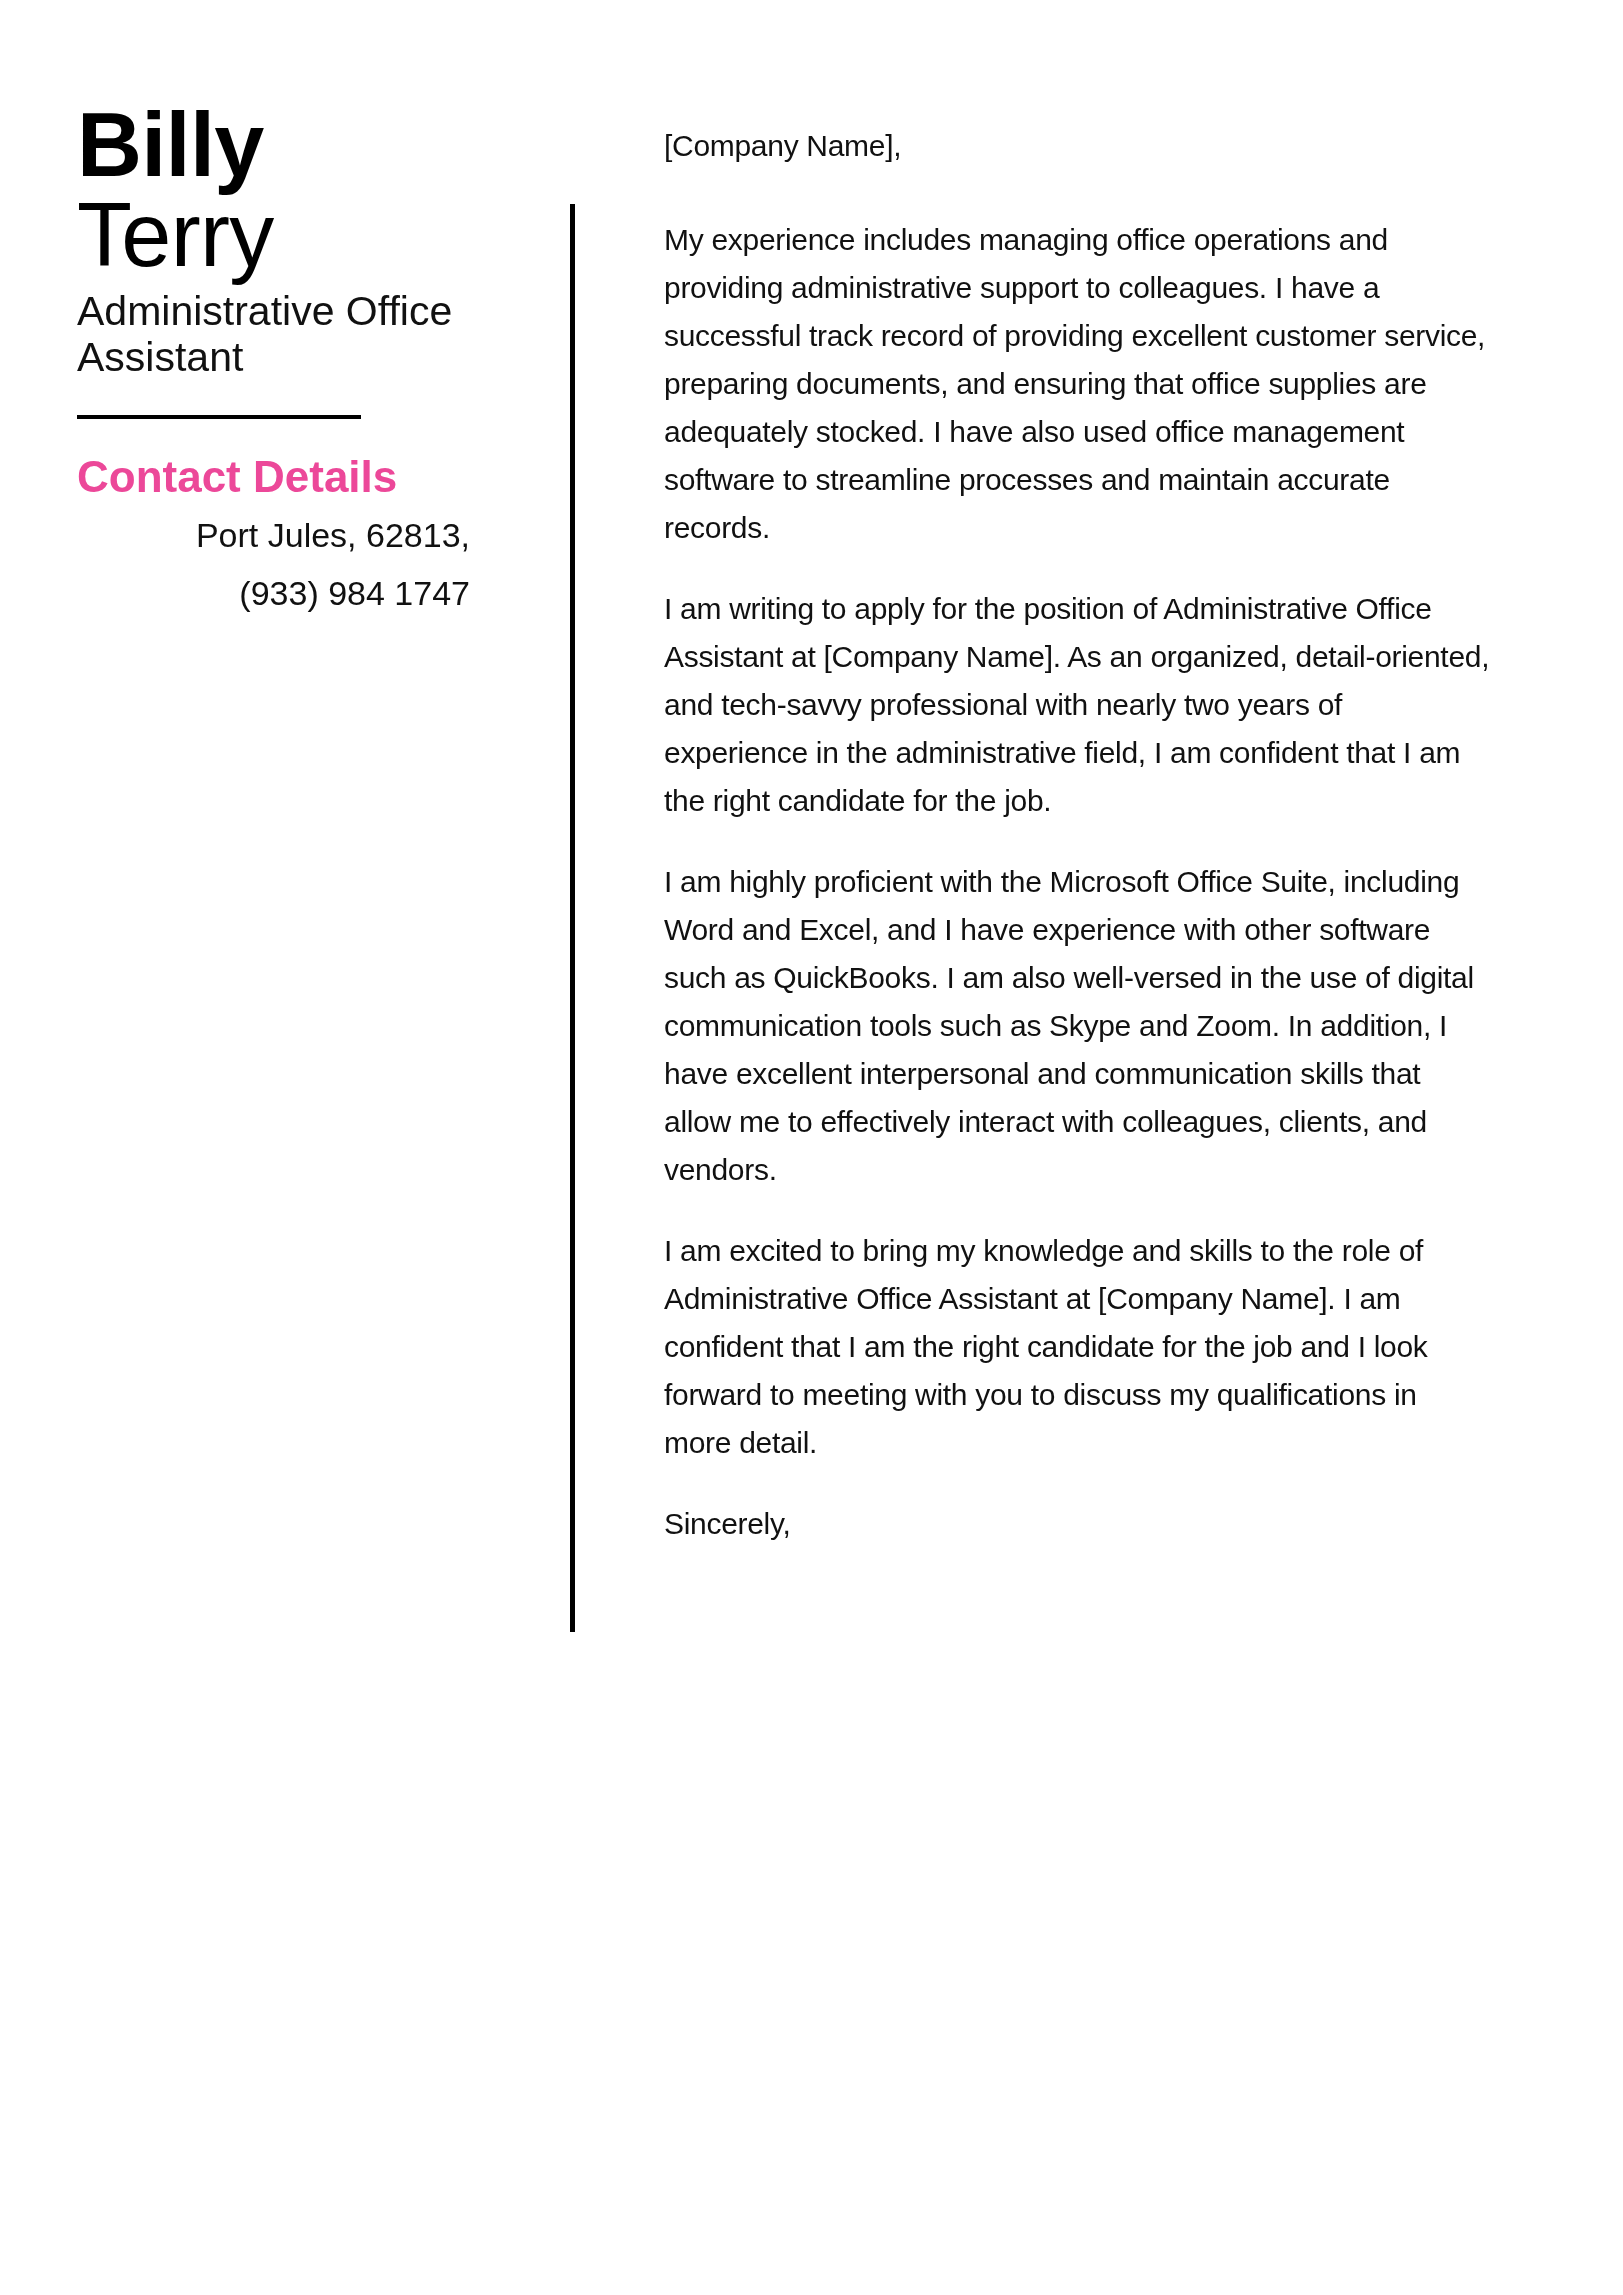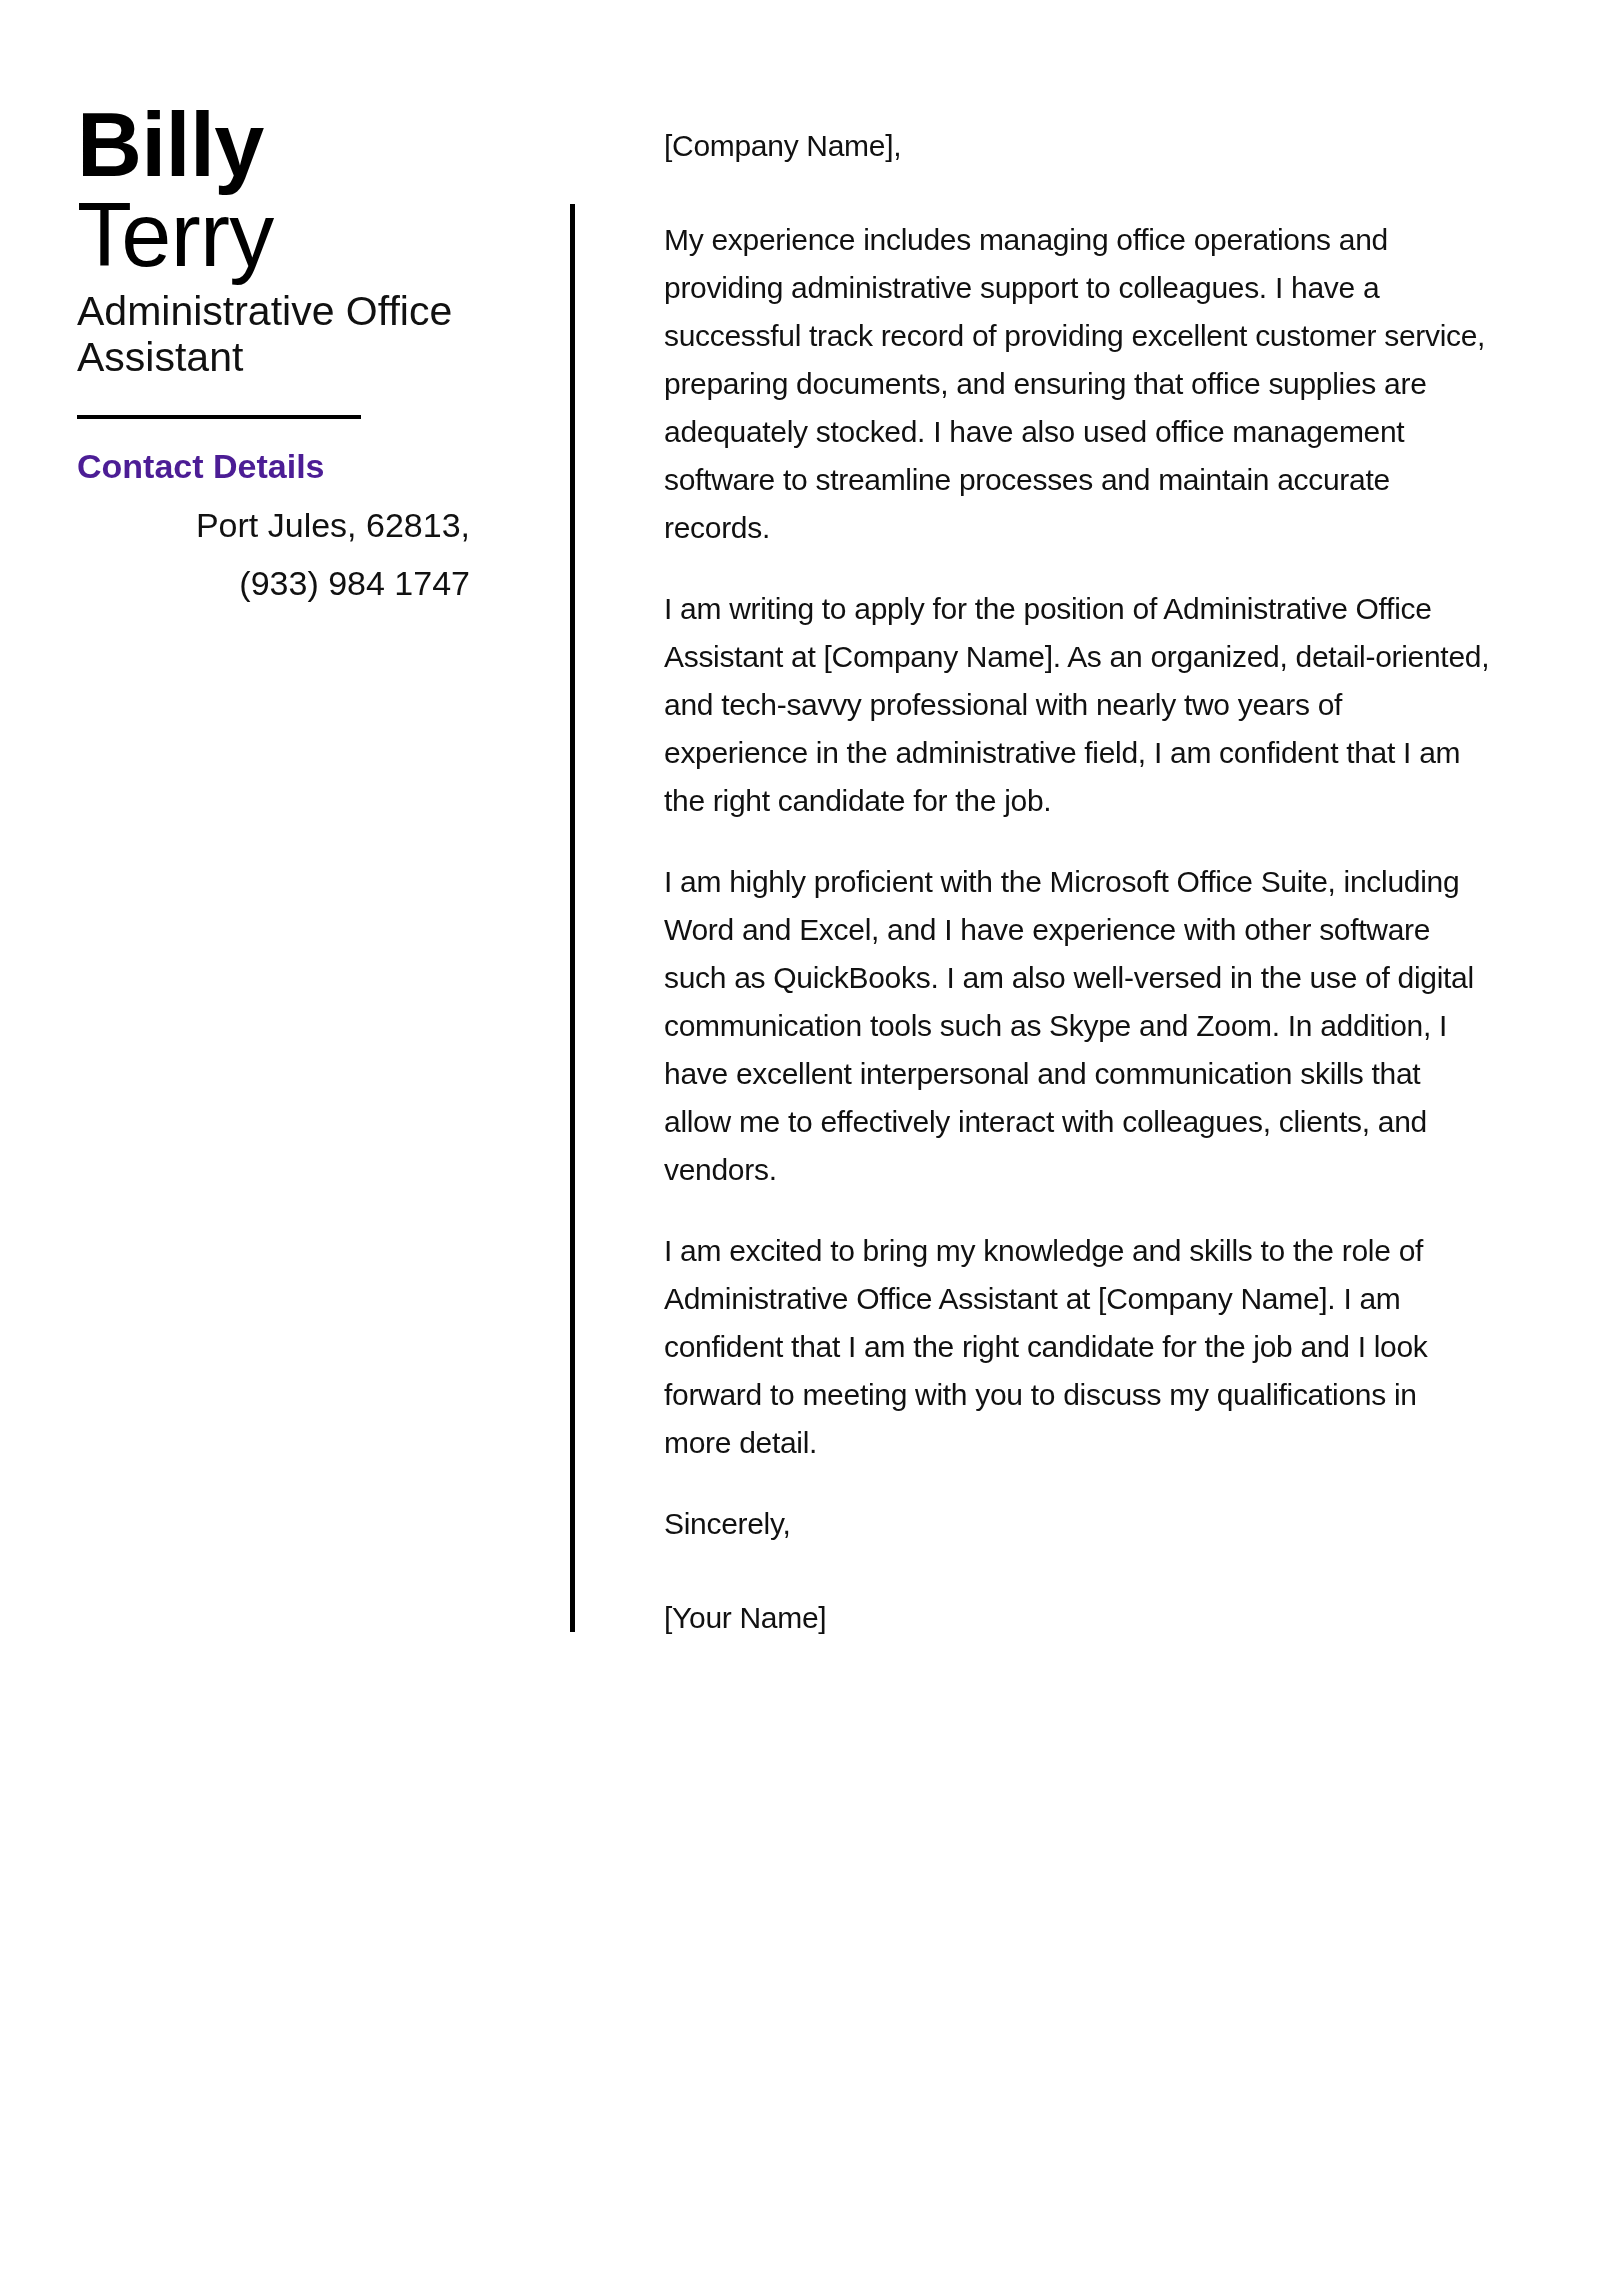--- a/index.html
+++ b/index.html
@@ -42,25 +42,25 @@
     font-weight: 400;
     color: #111111;
   }
   .rule {
     margin-top: 35px;
     width: 284px;
     height: 3.9px;
     background: #000000;
   }
   .contact-heading {
-    margin-top: 28px;
-    font-size: 34px;
+    margin-top: 38px;
+    font-size: 44px;
     line-height: 39px;
     font-weight: 700;
-    color: #4c1d95;
+    color: #ec4899;
   }
   .contact-block {
     margin-top: 15.7px;
     font-size: 34px;
     line-height: 48px;
     color: #111111;
   }
   .contact-item { margin-bottom: 9.2px; text-align: right; }
   .contact-item:last-child { margin-bottom: 0; }
   .email-link {
@@ -119,17 +119,16 @@
 
   <div class="vertical-divider"></div>
 
   <main class="letter">
     <div class="recipient">[Company Name],</div>
     <p class="para">My experience includes managing office operations and providing administrative support to colleagues. I have a successful track record of providing excellent customer service, preparing documents, and ensuring that office supplies are adequately stocked. I have also used office management software to streamline processes and maintain accurate records.</p>
     <p class="para">I am writing to apply for the position of Administrative Office Assistant at [Company Name]. As an organized, detail-oriented, and tech-savvy professional with nearly two years of experience in the administrative field, I am confident that I am the right candidate for the job.</p>
     <p class="para">I am highly proficient with the Microsoft Office Suite, including Word and Excel, and I have experience with other software such as QuickBooks. I am also well-versed in the use of digital communication tools such as Skype and Zoom. In addition, I have excellent interpersonal and communication skills that allow me to effectively interact with colleagues, clients, and vendors.</p>
     <p class="para">I am excited to bring my knowledge and skills to the role of Administrative Office Assistant at [Company Name]. I am confident that I am the right candidate for the job and I look forward to meeting with you to discuss my qualifications in more detail.</p>
     <div class="closing">Sincerely,</div>
-    <div class="signature">[Your Name]</div>
   </main>
 
 </div>
 
 
 </body></html>

